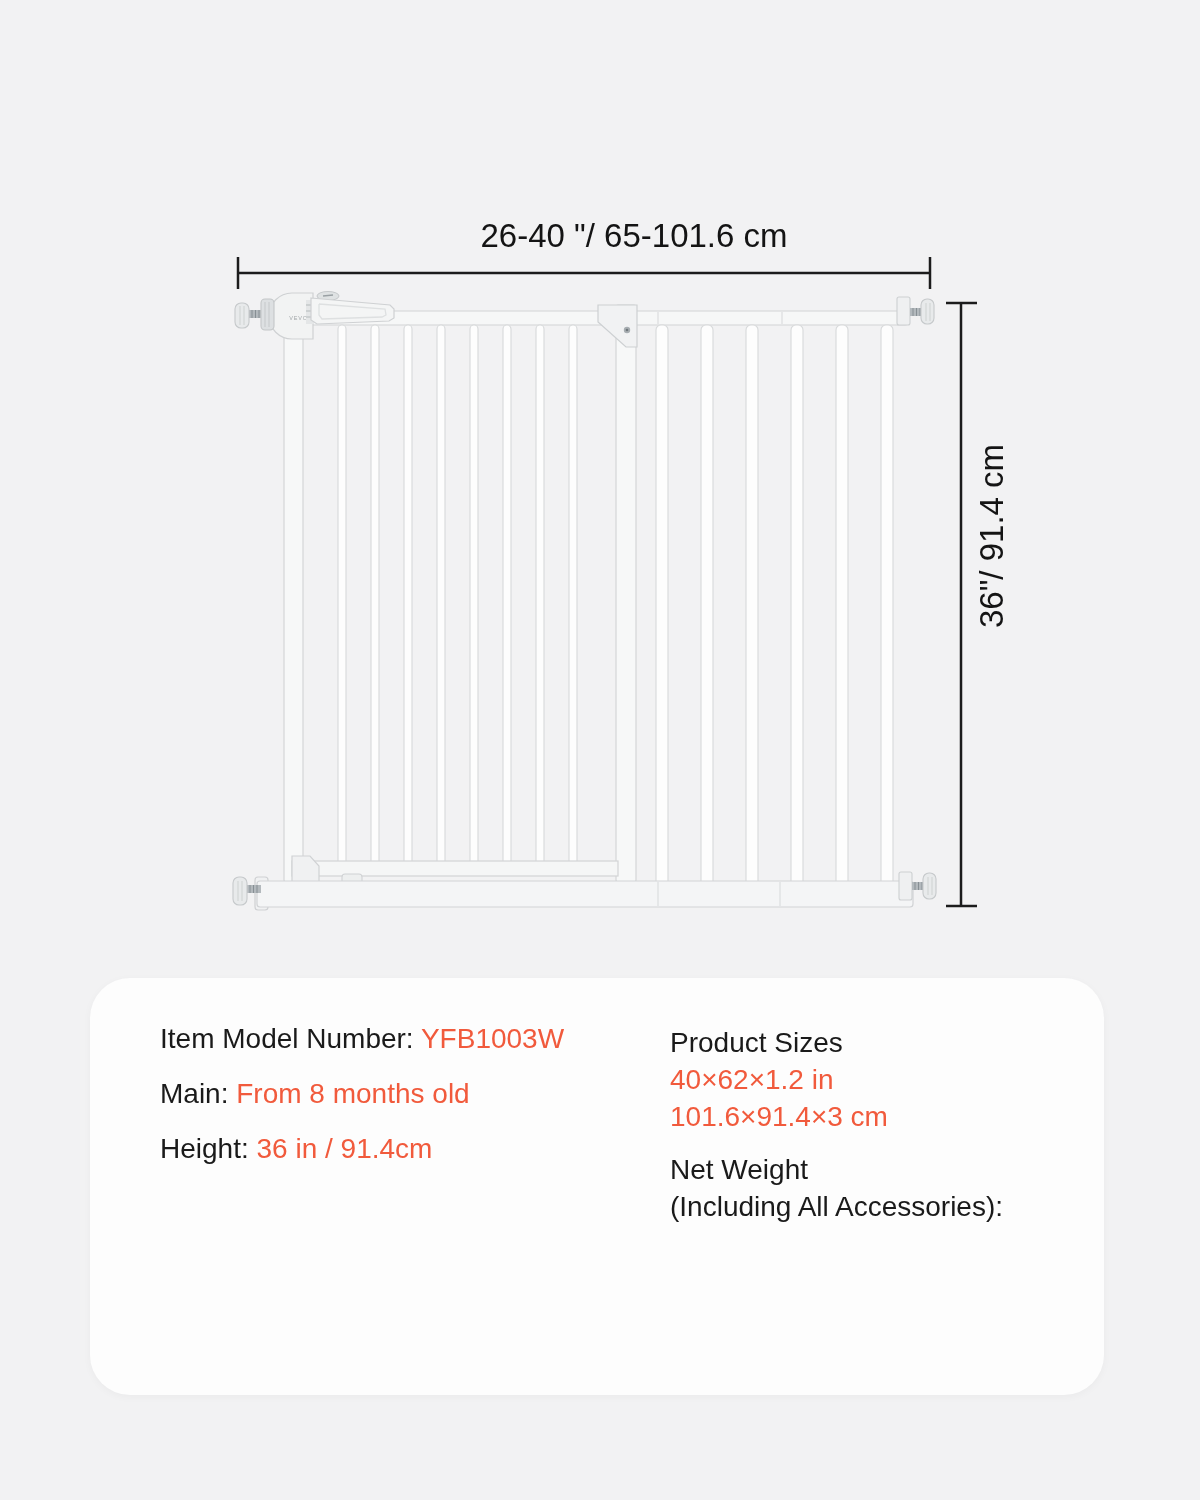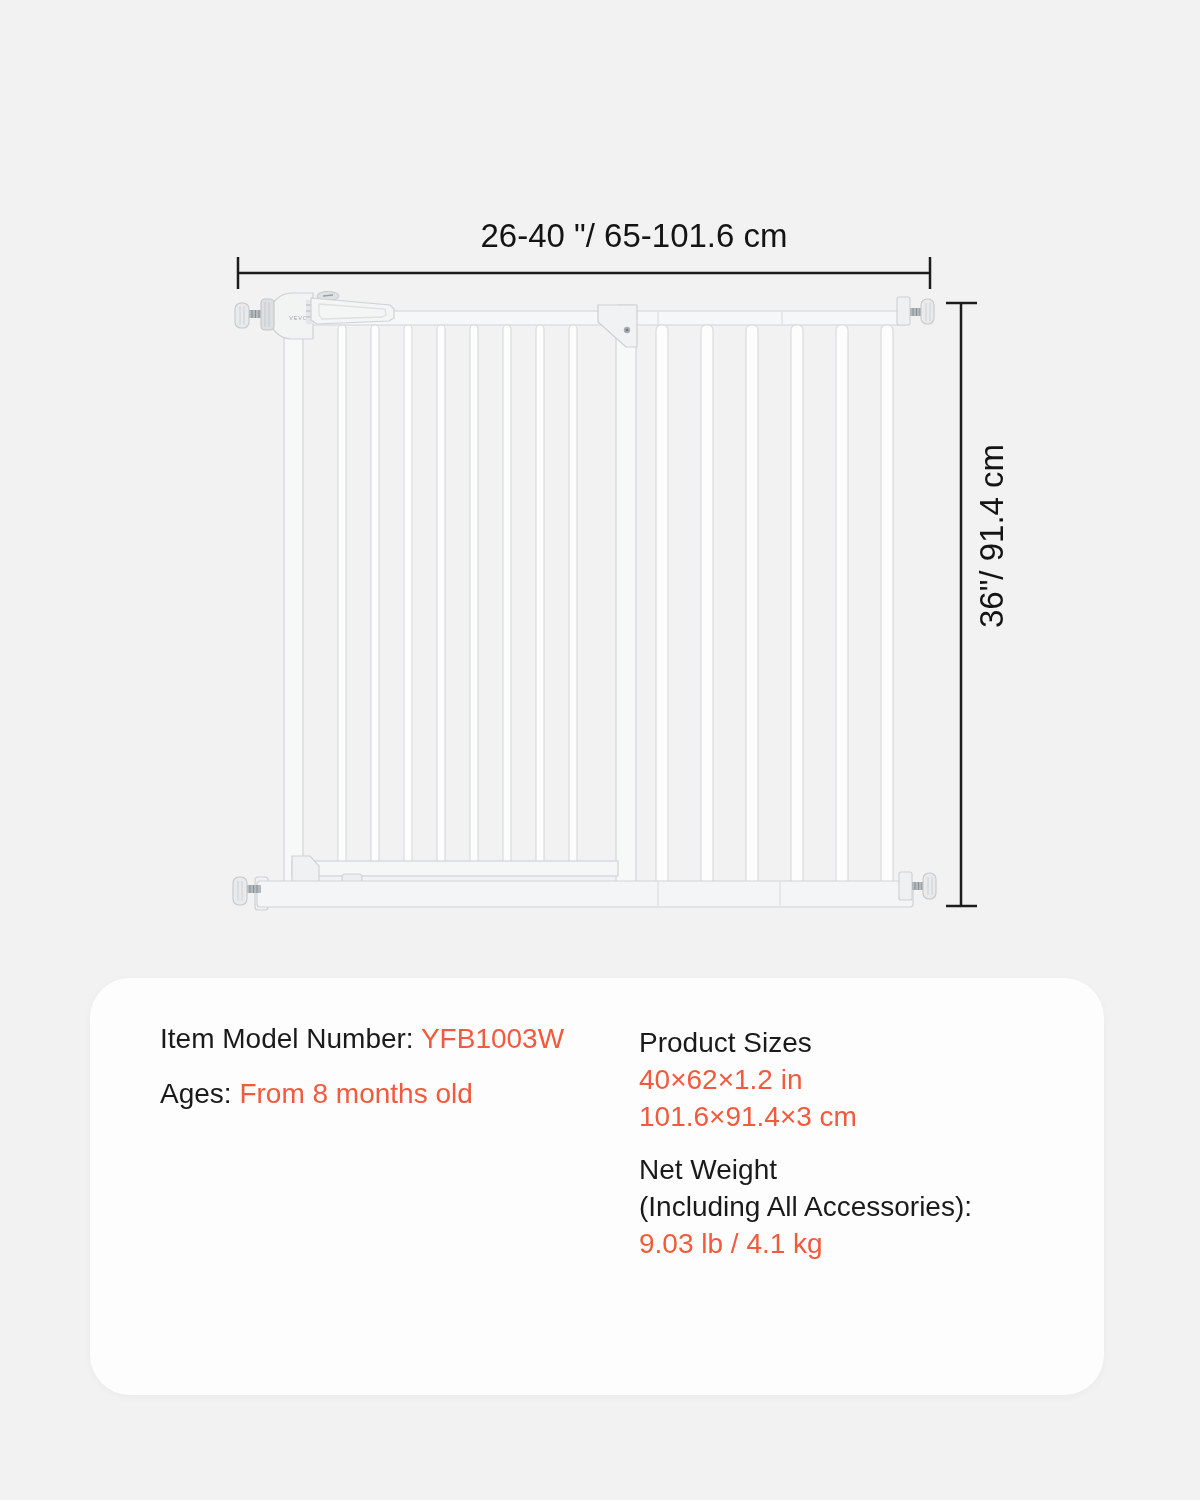--- a/index.html
+++ b/index.html
@@ -16,21 +16,21 @@
     width:1014px;height:417px;
     background:#FDFDFD;border-radius:40px;
     box-shadow:0 2px 8px rgba(0,0,0,0.035);
   }
   .col-left{
     position:absolute;left:70px;top:46px;
     display:flex;flex-direction:column;gap:25px;
     font-size:28px;line-height:30px;color:#1A1A1A;justify-content:space-between;
   }
   .col-right{
-    position:absolute;left:549px;top:46px;
+    position:absolute;left:580px;top:46px;
     display:flex;flex-direction:column;gap:16px;
     font-size:28px;line-height:37px;color:#1A1A1A;
   }
   .spec-row .val, .val-line{color:#F15A3C;}
   .title-line{color:#1A1A1A;}
   svg text{font-family:"Liberation Sans","DejaVu Sans",sans-serif;}
 </style>
 </head>
 <body>
 
@@ -152,32 +152,35 @@
   </svg>
 
   <div class="spec-card">
 
     <div class="col-left">
       <div class="spec-row">
         <span class="lbl">Item Model Number:</span>
         <span class="val">YFB1003W</span>
       </div>
       <div class="spec-row">
-        <span class="lbl">Ages:</span>
+        <span class="lbl">Main:</span>
         <span class="val">From 8 months old</span>
+      </div>
+      <div class="spec-row">
+        <span class="lbl">Height:</span>
+        <span class="val">36 in / 91.4cm</span>
       </div>
     </div>
 
     <div class="col-right">
       <div class="spec-block">
         <div class="title-line">Product Sizes</div>
         <div class="val-line">40×62×1.2 in</div>
         <div class="val-line">101.6×91.4×3 cm</div>
       </div>
       <div class="spec-block">
         <div class="title-line">Net Weight</div>
         <div class="title-line">(Including All Accessories):</div>
-        <div class="val-line">9.03 lb / 4.1 kg</div>
       </div>
     </div>
 
   </div>
 </div>
 
 </body></html>

